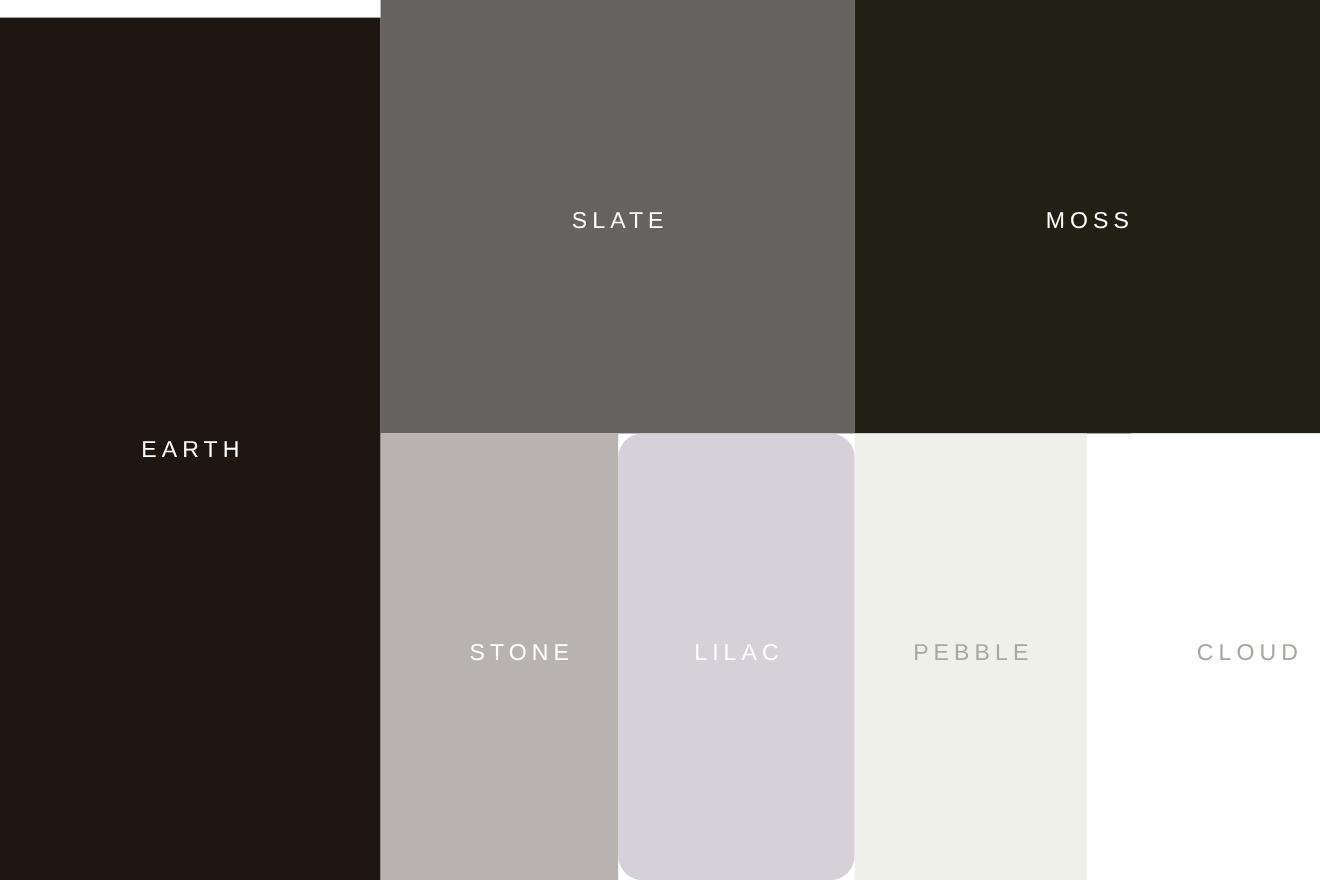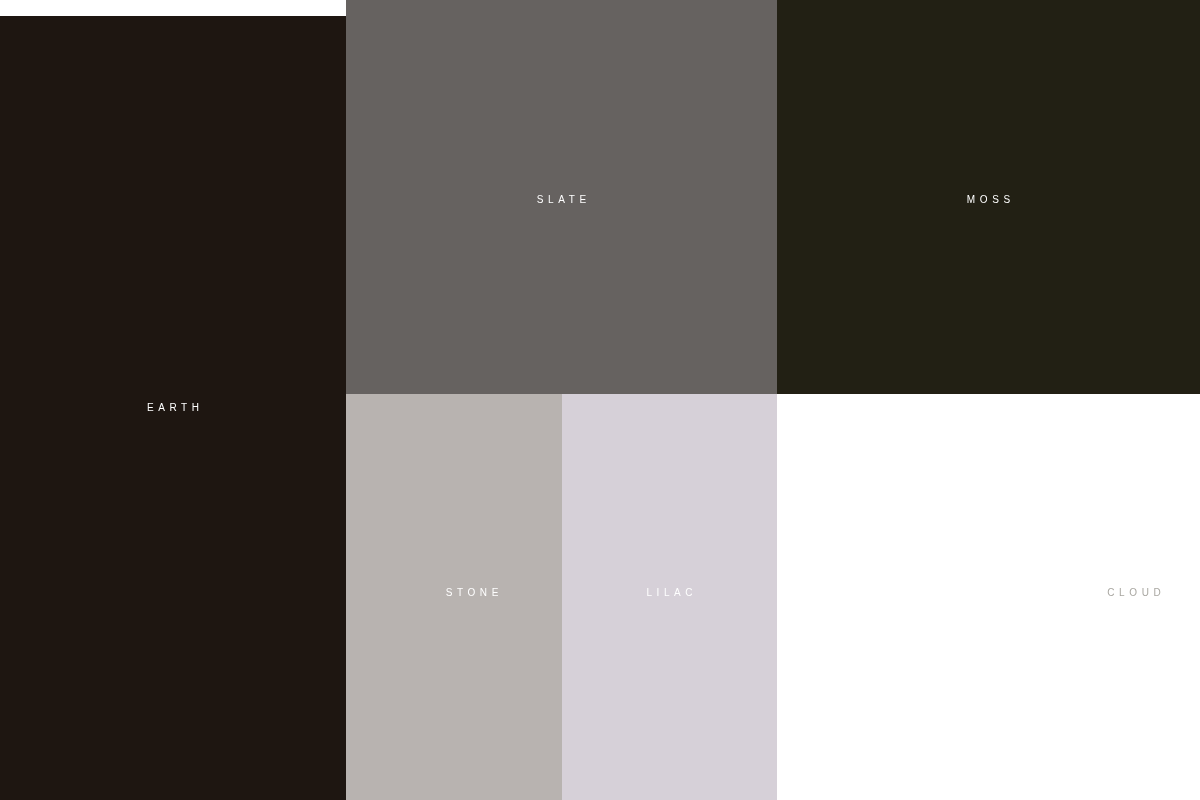--- a/index.html
+++ b/index.html
@@ -23,21 +23,21 @@
     position: absolute;
     box-sizing: border-box;
     display: flex;
     align-items: center;
     justify-content: center;
     overflow: hidden;
   }
 
   .swatch-label {
     font-family: "Liberation Sans", sans-serif;
-    font-size: 10px;
+    font-size: 21px;
     font-weight: 400;
     letter-spacing: 4.6px;
     text-indent: 4.6px;
     line-height: 1;
     white-space: nowrap;
     text-transform: uppercase;
     text-align: right;
     -webkit-font-smoothing: antialiased;
   }
 
@@ -69,20 +69,21 @@
     top: 394px;
     width: 216px;
     height: 406px;
     padding-left: 36px;
   }
   .swatch.lilac {
     left: 562px;
     top: 394px;
     width: 215px;
     height: 406px;
+    border-radius: 22px;
   }
   .swatch.pebble {
     left: 777px;
     top: 394px;
     width: 211px;
     height: 406px;
   }
   .swatch.cloud {
     left: 1028px;
     top: 394px;
@@ -117,18 +118,21 @@
   </div>
 
   <div class="swatch stone" style="background-color: rgb(184, 179, 176);">
     <span class="swatch-label" style="color: rgb(255, 255, 255);">STONE</span>
   </div>
 
   <div class="swatch lilac" style="background-color: rgb(214, 208, 216);">
     <span class="swatch-label" style="color: rgb(255, 255, 255);">LILAC</span>
   </div>
 
+  <div class="swatch pebble" style="background-color: rgb(239, 240, 233);">
+    <span class="swatch-label" style="color: rgb(168, 166, 160);">PEBBLE</span>
+  </div>
 
   <div class="swatch cloud" style="background-color: rgb(255, 255, 255);">
     <span class="swatch-label" style="color: rgb(168, 166, 160);">CLOUD</span>
   </div>
 
 </div>
 
 </body></html>

